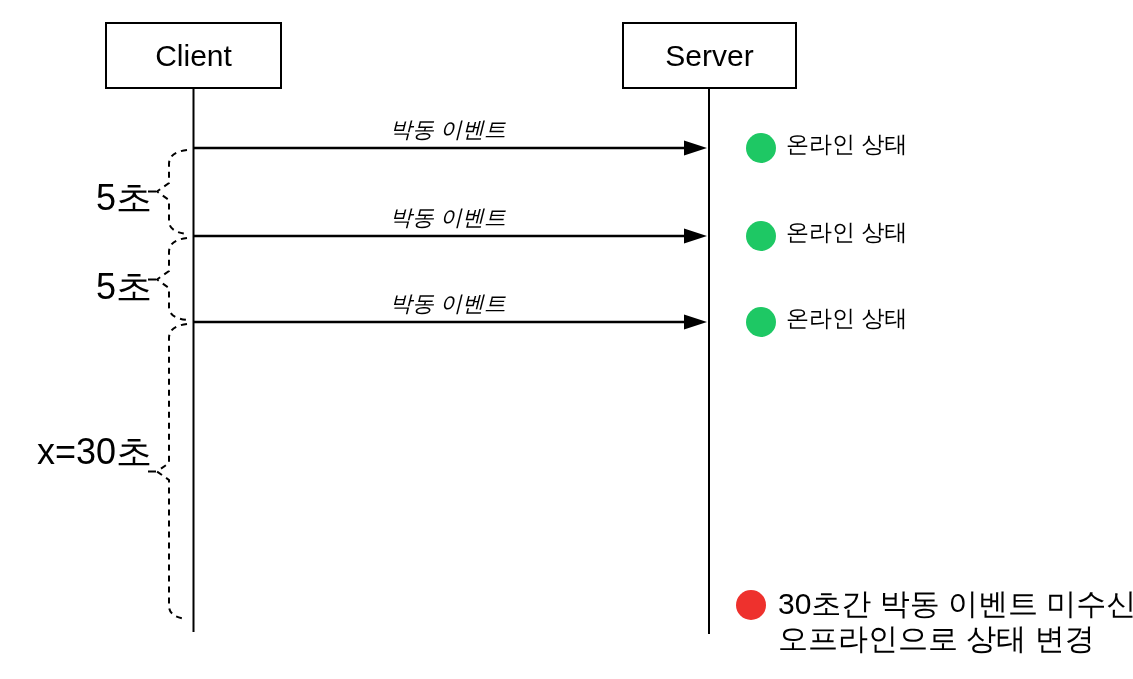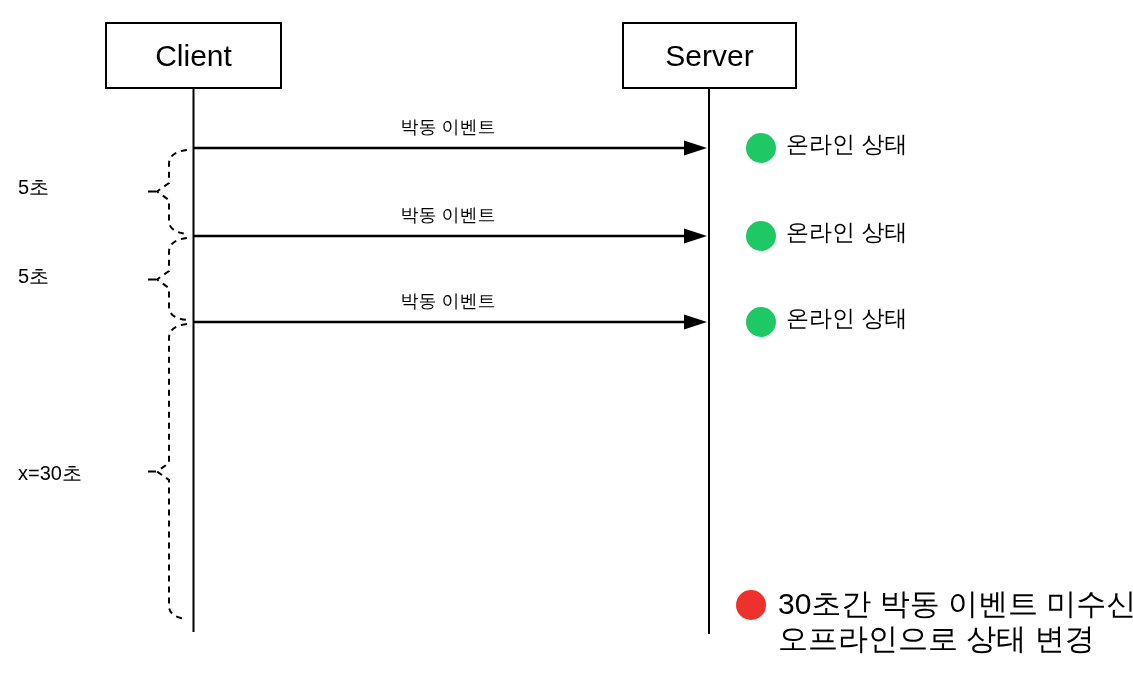--- a/index.html
+++ b/index.html
@@ -30,37 +30,38 @@
     justify-content: center;
     font-size: 30px;
     box-sizing: border-box;
   }
   .actor-client { left: 105px; top: 22px; width: 177px; height: 67px; }
   .actor-server { left: 622px; top: 22px; width: 175px; height: 67px; }
   .msg-label {
     position: absolute;
     left: 448px;
     transform: translateX(-50%);
-    font-size: 18px;
+    font-size: 22px;
     white-space: nowrap;
+    font-style: italic;
   }
   .msg-label-1 { top: 115px; }
   .msg-label-2 { top: 203px; }
   .msg-label-3 { top: 289px; }
   .interval-label {
     position: absolute;
     left: 18px;
     width: 134px;
-    text-align: left;
-    font-size: 20px;
+    text-align: right;
+    font-size: 36px;
     white-space: nowrap;
   }
   .interval-1 { top: 174px; }
   .interval-2 { top: 263px; }
-  .interval-3 { top: 460px; }
+  .interval-3 { top: 428px; }
   .status-label {
     position: absolute;
     left: 786px;
     font-size: 23px;
     white-space: nowrap;
   }
   .status-1 { top: 129px; }
   .status-2 { top: 217px; }
   .status-3 { top: 303px; }
   .offline-label {

